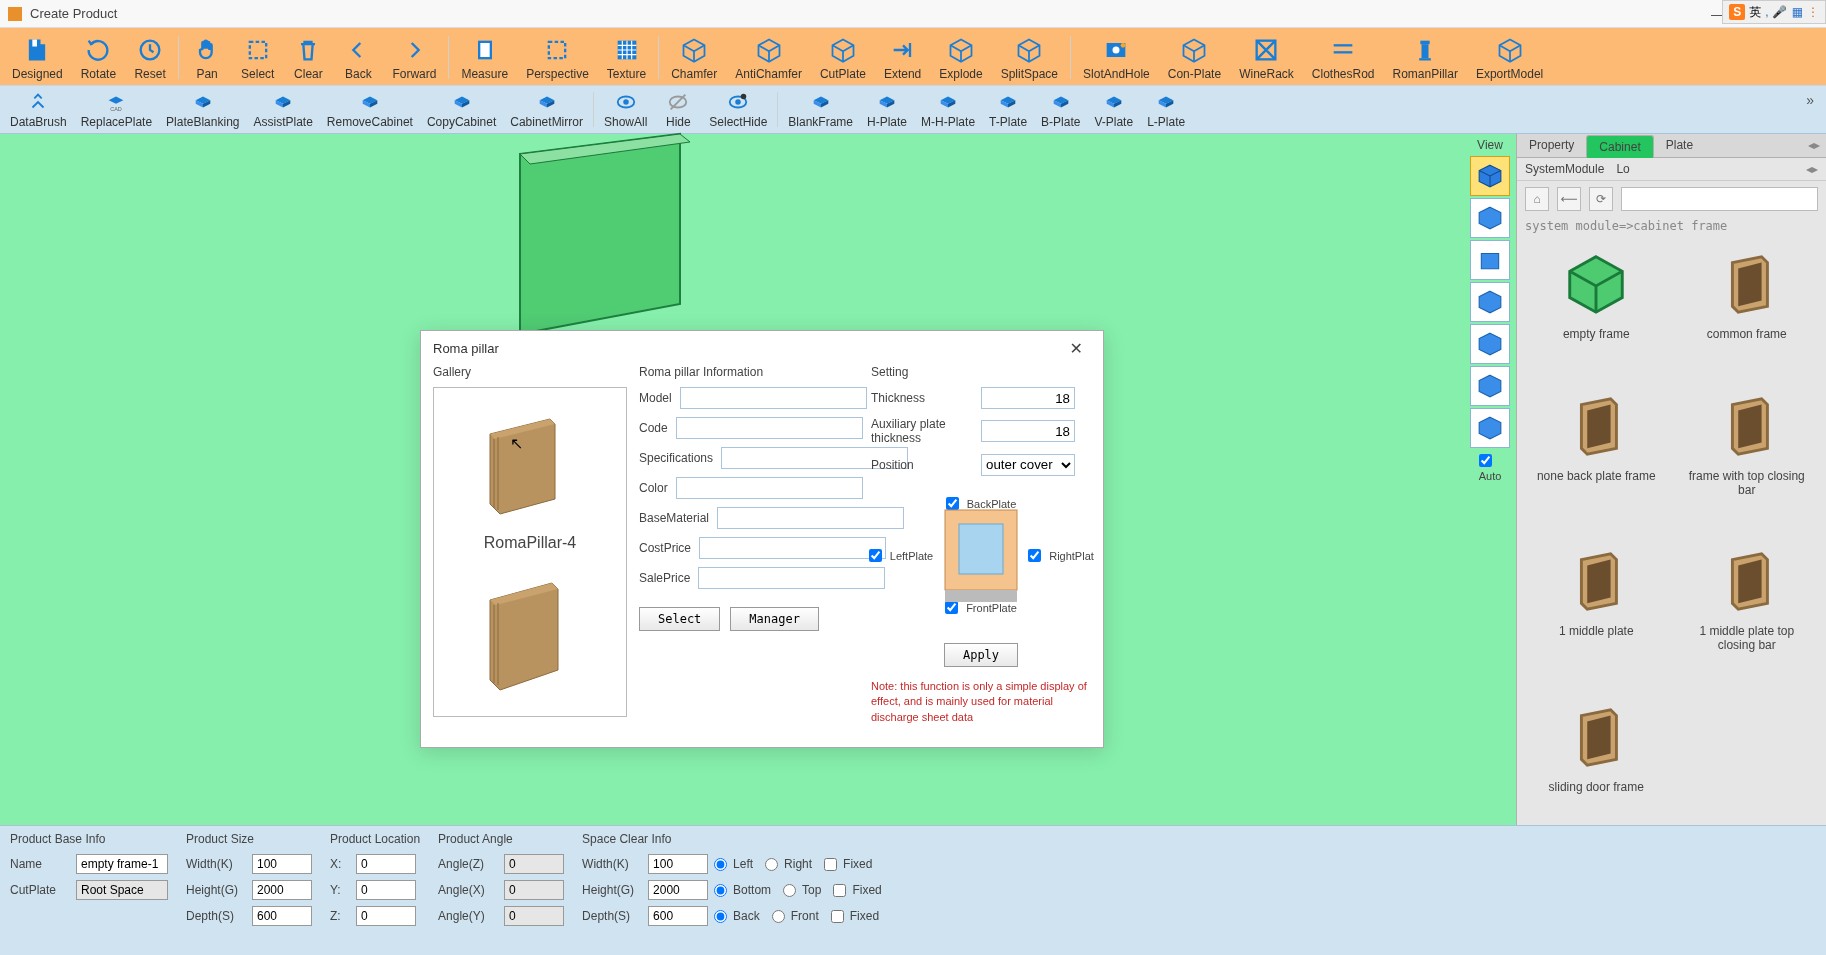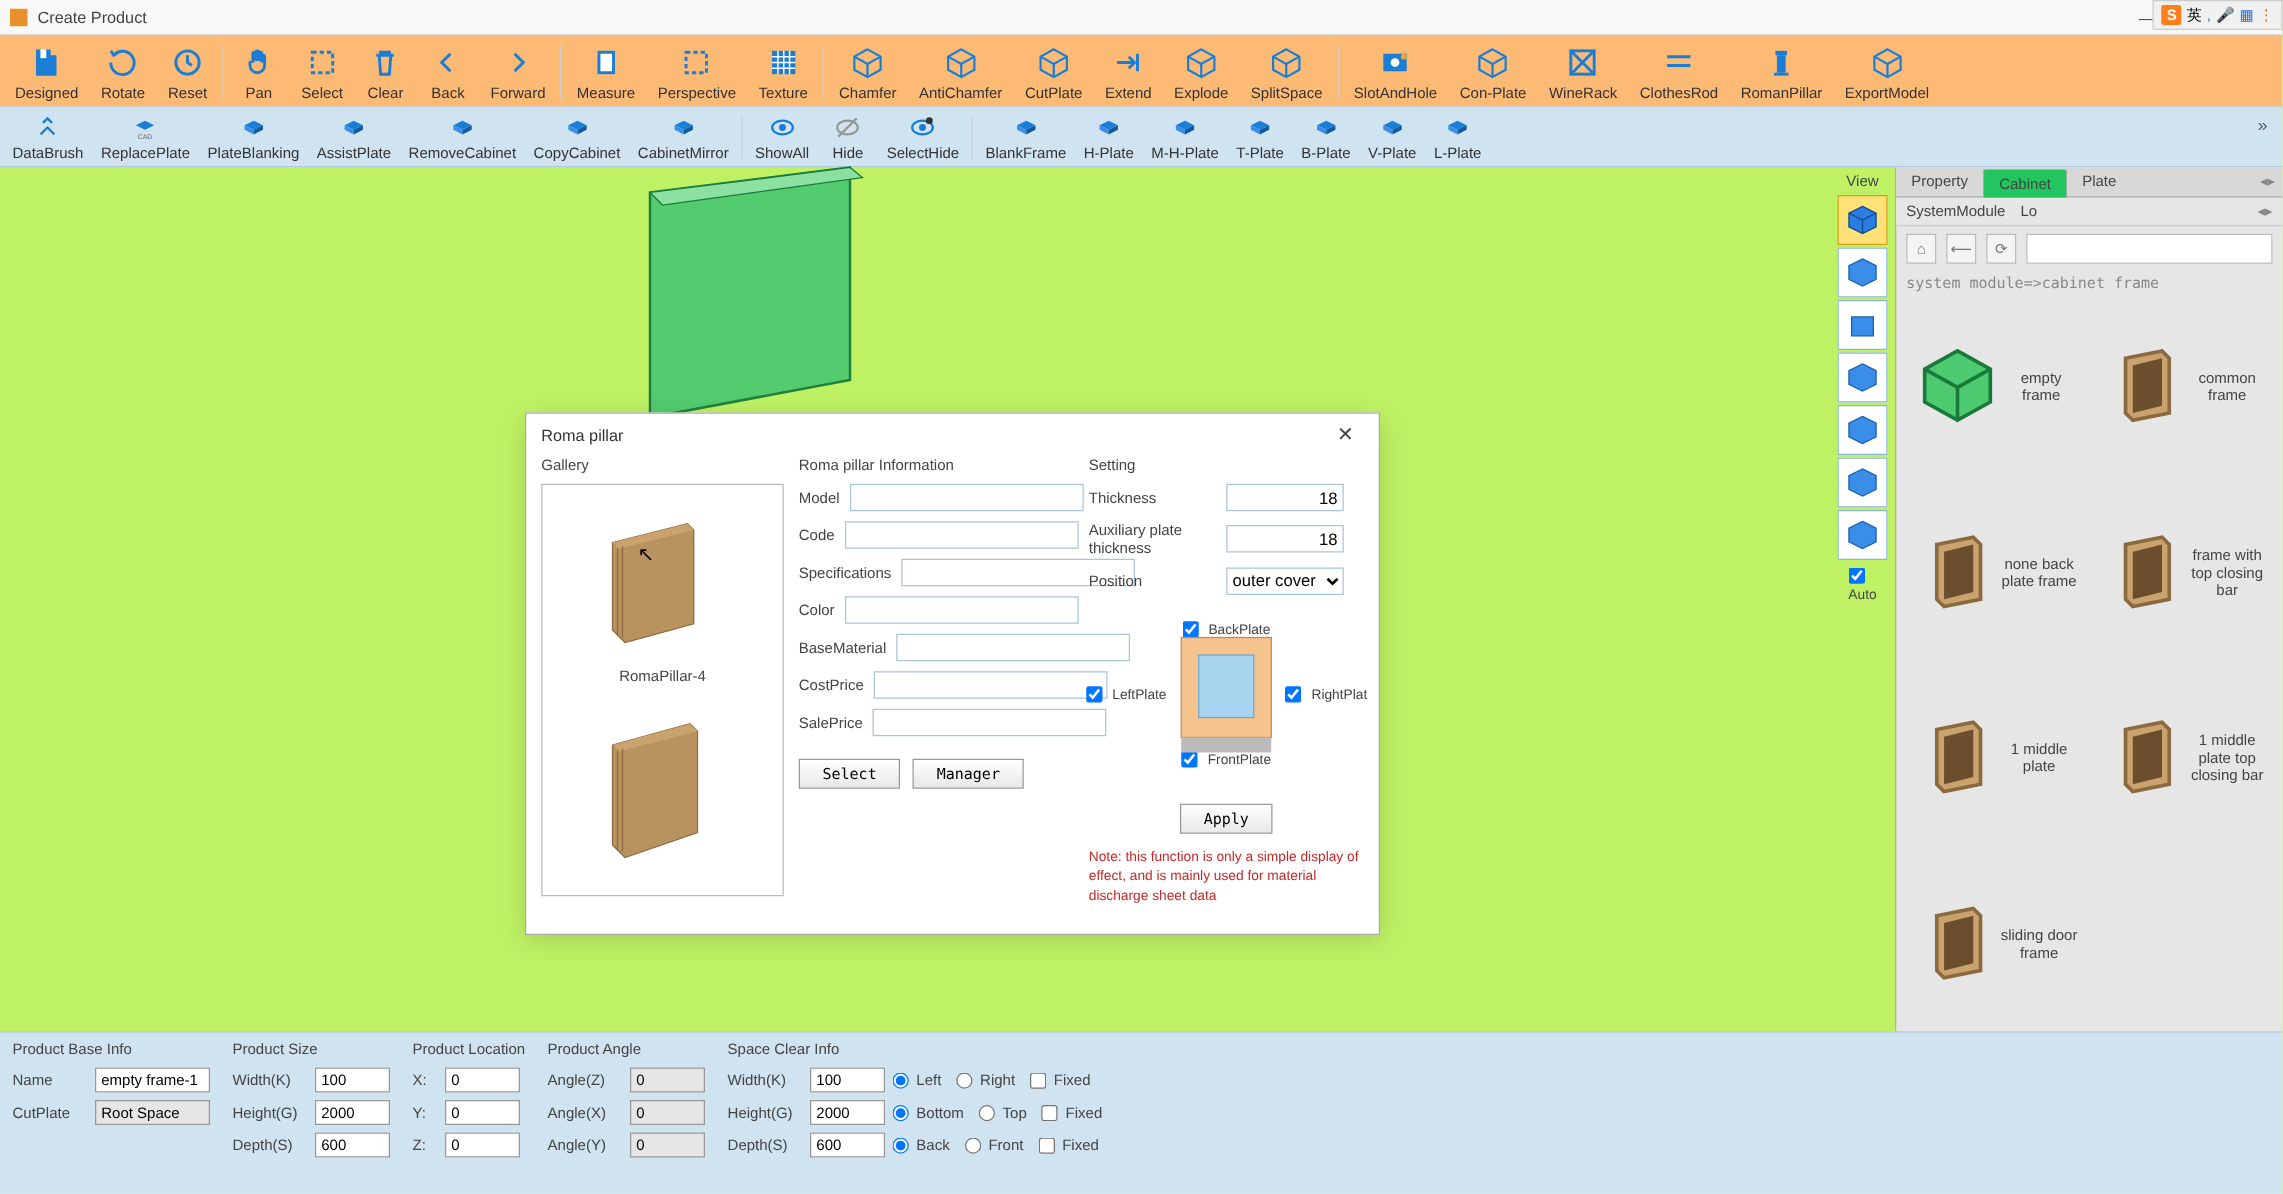--- a/index.html
+++ b/index.html
@@ -20,21 +20,21 @@
 
 
 .toolbar2 { background: #cfe3f0; border-bottom: 1px solid #a8c4d8; display: flex; padding: 2px 4px; gap: 2px; }
 .toolbar2 .ribbon-btn .ico { width: 26px; height: 22px; }
 .toolbar2 .ribbon-btn { padding: 2px 6px; }
 .toolbar2 .lbl { font-size: 12px; }
 .toolbar2 .overflow { margin-left: auto; padding: 4px 8px; color: #555; font-size: 14px; }
 
 
 .main { display: flex; height: calc(955px - 28px - 58px - 48px - 130px); }
-.canvas { flex: 1; background: #bef264; position: relative; }
+.canvas { flex: 1; background: #86efac; position: relative; }
 .sidepanel { width: 310px; background: #e6e6e6; border-left: 1px solid #b0b0b0; display: flex; flex-direction: column; }
 
 
 .viewstrip { position: absolute; right: 4px; top: 4px; width: 44px; display: flex; flex-direction: column; align-items: center; gap: 2px; }
 .viewstrip .vlbl { font-size: 12px; color: #444; margin-bottom: 2px; }
 .viewstrip .vbtn { width: 40px; height: 40px; border: 1px solid #8ab4d8; background: #fff; display: flex; align-items: center; justify-content: center; cursor: pointer; }
 .viewstrip .vbtn.sel { background: #ffe277; border-color: #d4a017; }
 .viewstrip .cube { width: 26px; height: 26px; }
 .viewstrip .chk { margin-top: 4px; }
 .viewstrip .auto { font-size: 11px; color: #444; }
@@ -42,21 +42,21 @@
 
 .sp-tabs { display: flex; background: #d8d8d8; border-bottom: 1px solid #b0b0b0; position: relative; }
 .sp-tab { padding: 4px 12px; font-size: 12px; color: #444; cursor: pointer; }
 .sp-tab.active { background: #22c55e; border: 1px solid #b0b0b0; border-bottom: none; border-radius: 3px 3px 0 0; position: relative; top: 1px; }
 .sp-sub { display: flex; background: #e6e6e6; padding: 4px 8px; gap: 12px; font-size: 12px; color: #444; border-bottom: 1px solid #ccc; align-items: center; }
 .sp-nav { display: flex; align-items: center; gap: 8px; padding: 6px 8px; }
 .sp-nav .navico { width: 24px; height: 24px; border: 1px solid #bbb; background: #f4f4f4; display: flex; align-items: center; justify-content: center; color: #777; cursor: pointer; }
 .sp-nav input { flex: 1; height: 24px; border: 1px solid #bbb; padding: 0 4px; }
 .sp-crumb { font-size: 12px; color: #888; padding: 2px 8px 6px 8px; font-family: monospace; }
 .sp-grid { display: grid; grid-template-columns: 1fr 1fr; gap: 8px 8px; padding: 0 8px; overflow-y: auto; flex: 1; }
-.sp-item { display: flex; align-items: center; text-align: center; font-size: 12px; color: #444; cursor: pointer; padding: 4px; }
+.sp-item { display: flex; flex-direction: column; align-items: center; text-align: center; font-size: 12px; color: #444; cursor: pointer; padding: 4px; }
 .sp-item .thumb { width: 80px; height: 80px; display: flex; align-items: center; justify-content: center; margin-bottom: 4px; }
 
 
 .ime { position: absolute; right: 0; top: 0; height: 24px; display: flex; align-items: center; gap: 4px; padding: 0 6px; background: #f0f0f0; border: 1px solid #ccc; font-size: 12px; z-index: 50; }
 .ime .sogou { background: #ff7d1a; color: #fff; font-weight: bold; padding: 1px 4px; border-radius: 2px; }
 
 
 .bottom { height: 130px; background: #cfe3f0; border-top: 1px solid #a8c4d8; display: flex; gap: 18px; padding: 6px 10px; overflow: hidden; }
 .bgroup { display: flex; flex-direction: column; gap: 6px; }
 .bgroup .gtitle { font-size: 12px; color: #444; margin-bottom: 2px; }
@@ -69,21 +69,21 @@
 
 
 .modal { position: absolute; left: 420px; top: 196px; width: 684px; height: 418px; background: #fff; border: 1px solid #aaa; box-shadow: 0 4px 20px rgba(0,0,0,0.15); z-index: 100; display: flex; flex-direction: column; }
 .modal-title { height: 34px; display: flex; align-items: center; padding: 0 12px; font-size: 13px; color: #333; }
 .modal-title .close { margin-left: auto; font-size: 16px; color: #444; cursor: pointer; padding: 4px 8px; }
 .modal-body { flex: 1; display: flex; padding: 0 12px 12px 12px; gap: 12px; font-family: monospace; font-size: 12px; }
 .mcol { display: flex; flex-direction: column; }
 .mcol h4 { font-weight: normal; color: #444; font-size: 12px; margin-bottom: 8px; }
 .gallery { width: 208px; }
 .gallery-scroll { border: 1px solid #bbb; height: 330px; overflow-y: scroll; overflow-x: scroll; padding: 6px; display: flex; flex-direction: column; align-items: center; gap: 8px; position: relative; }
-.gallery-item { display: flex; flex-direction: column; align-items: center; font-size: 12px; color: #444; }
+.gallery-item { display: flex; flex-direction: column; align-items: center; font-size: 16px; color: #444; }
 .gallery-item .gthumb { width: 140px; height: 140px; display: flex; align-items: center; justify-content: center; }
 .info-col { width: 220px; }
 .info-row { display: flex; align-items: center; margin-bottom: 8px; }
 .info-row label { width: 100px; text-align: right; padding-right: 8px; color: #444; }
 .info-row input { flex: 1; height: 22px; border: 1px solid #aac4dc; background: #fff; padding: 0 4px; }
 .setting-col { flex: 1; }
 .set-row { display: flex; align-items: center; margin-bottom: 8px; }
 .set-row label { width: 110px; color: #444; }
 .set-row input[type=text] { width: 94px; height: 22px; border: 1px solid #aac4dc; padding: 0 4px; text-align: right; }
 .set-row select { width: 94px; height: 22px; border: 1px solid #aac4dc; background: #fff; }

